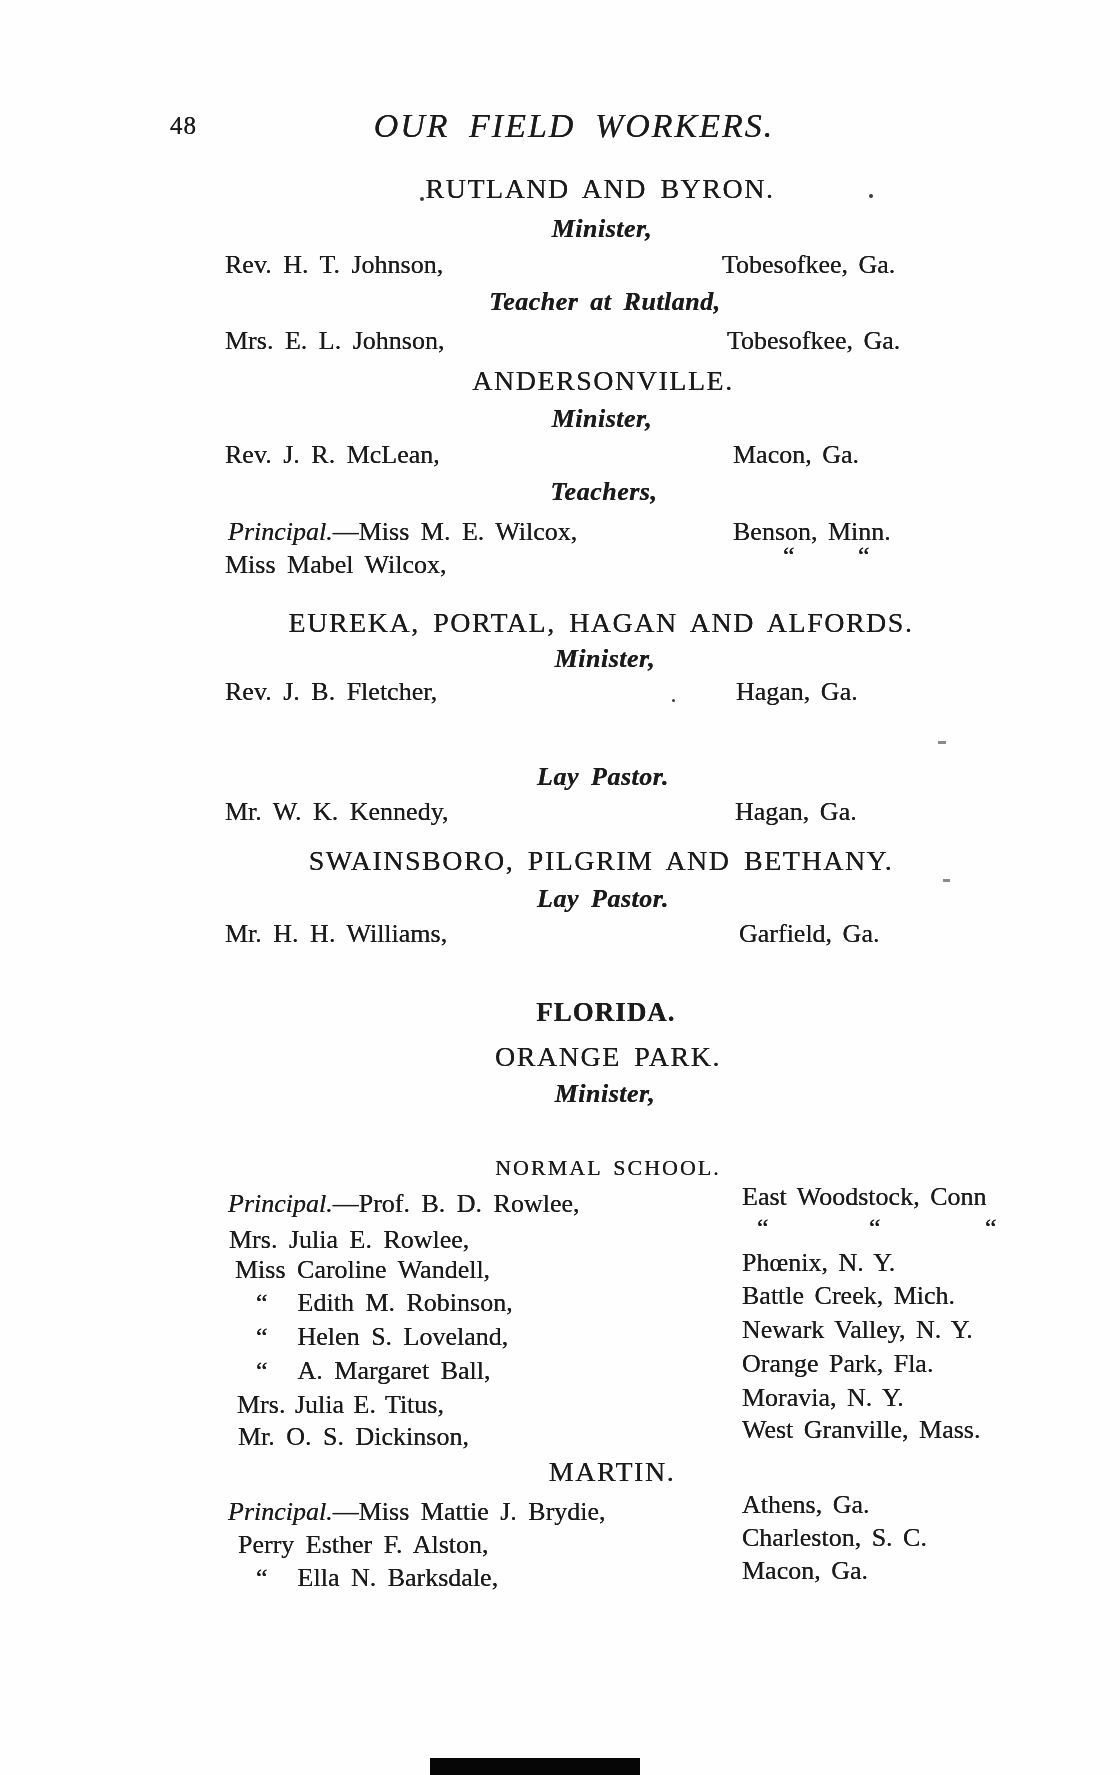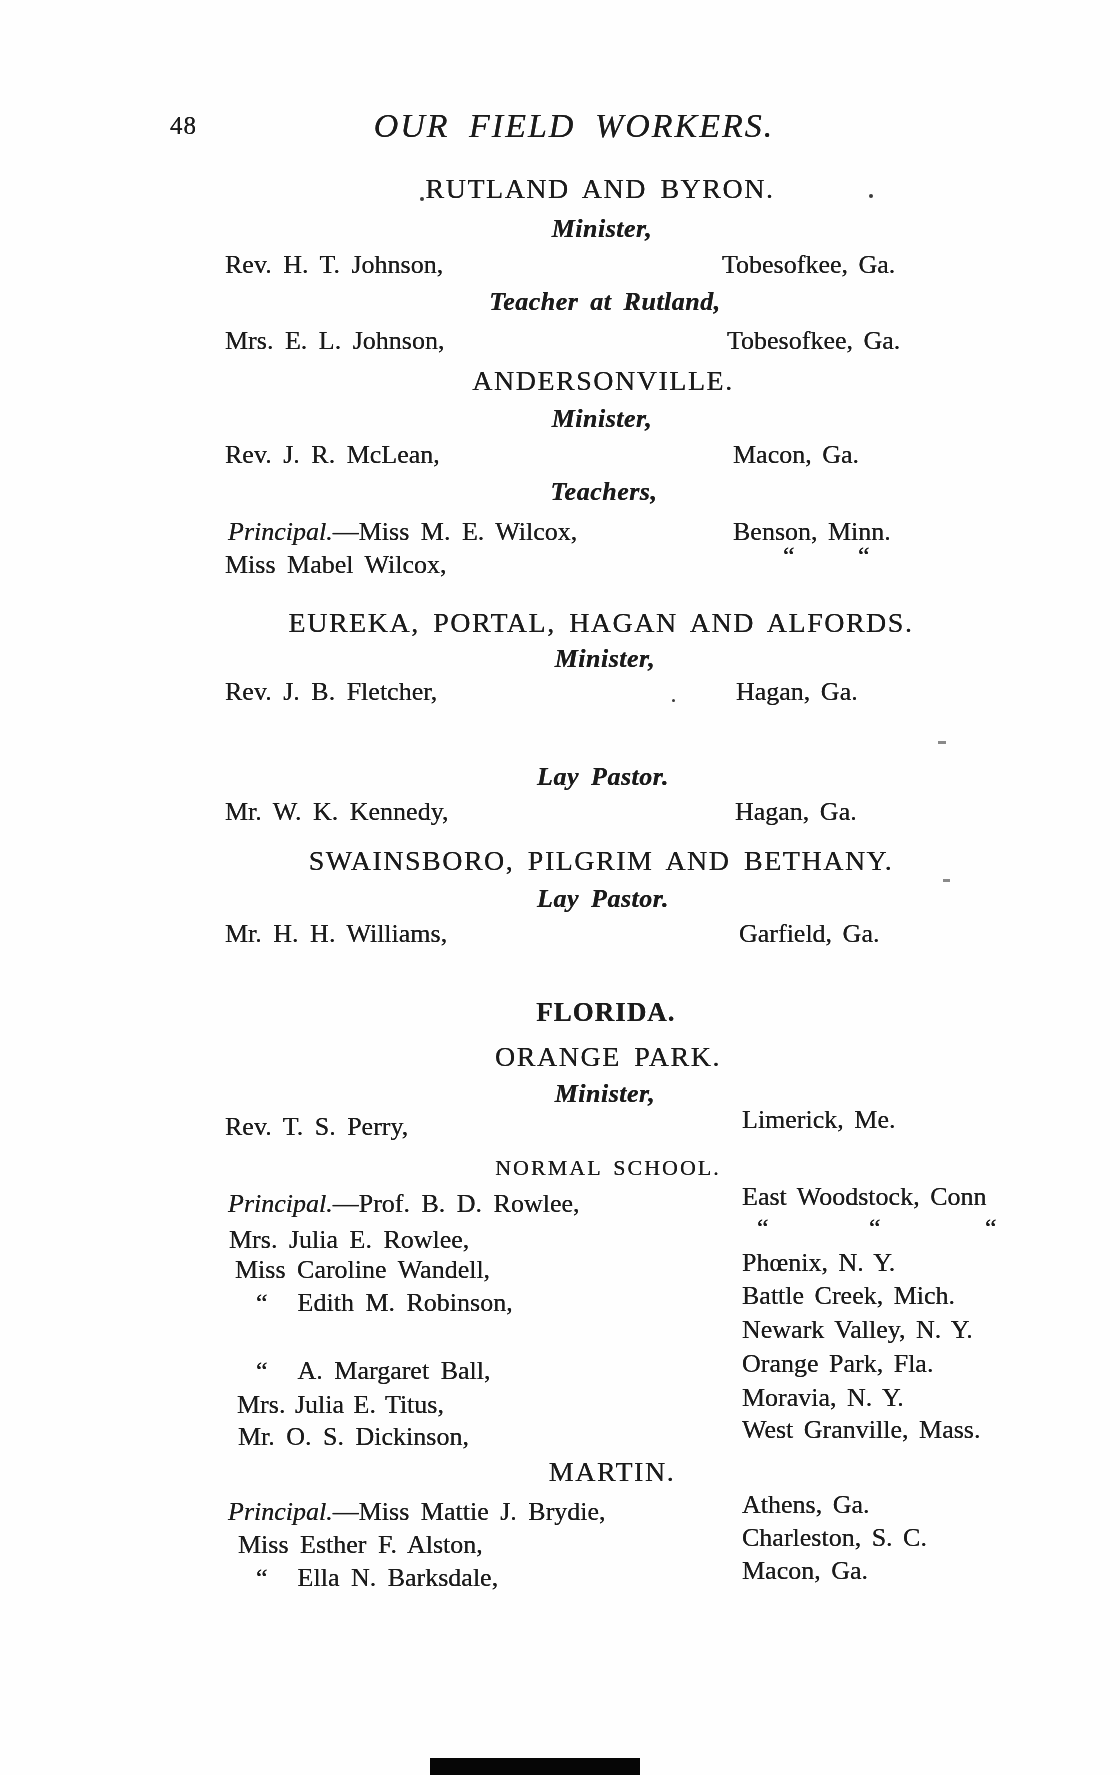--- a/index.html
+++ b/index.html
@@ -119,24 +119,20 @@
   <div class="line ctr" style="top:995px">
     <span class="state-heading" style="left:606px">FLORIDA.</span>
   </div>
 
   <div class="line ctr" style="top:1040px">
     <span class="heading" style="left:608px">ORANGE PARK.</span>
   </div>
   <div class="line ctr" style="top:1077px">
     <span class="role" style="left:605px">Minister,</span>
   </div>
-  <div class="line row" style="top:1110px">
-    <span class="name">Rev. T. S. Perry,</span>
-    <span class="place pfl">Limerick, Me.</span>
-  </div>
   <div class="line ctr" style="top:1151px">
     <span class="school-heading" style="left:608px">NORMAL SCHOOL.</span>
   </div>
 
   <div class="line row" style="top:1187px">
     <span class="name" style="left:228px"><span class="prefix" style="position:static">Principal.</span><span style="position:static">—Prof. B. D. Rowlee,</span></span>
     <span class="place pfl">East Woodstock, Conn</span>
   </div>
   <div class="line row" style="top:1223px">
     <span class="name" style="left:229px">Mrs. Julia E. Rowlee,</span>
@@ -146,20 +142,21 @@
   </div>
   <div class="line row" style="top:1253px">
     <span class="name" style="left:235px">Miss Caroline Wandell,</span>
     <span class="place pfl">Phœnix, N. Y.</span>
   </div>
   <div class="line row" style="top:1286px">
     <span class="name" style="left:256px"><span class="dit" style="position:static">“</span><span class="ditname">Edith M. Robinson,</span></span>
     <span class="place pfl">Battle Creek, Mich.</span>
   </div>
   <div class="line row" style="top:1320px">
+    <span class="name" style="left:256px"><span class="dit" style="position:static">“</span><span class="ditname">Helen S. Loveland,</span></span>
     <span class="place pfl">Newark Valley, N. Y.</span>
   </div>
   <div class="line row" style="top:1388px">
     <span class="name" style="left:237px;word-spacing:3px">Mrs. Julia E. Titus,</span>
     <span class="place pfl">Moravia, N. Y.</span>
   </div>
   <div class="line row" style="top:1354px">
     <span class="name" style="left:256px"><span class="dit" style="position:static">“</span><span class="ditname">A. Margaret Ball,</span></span>
     <span class="place pfl">Orange Park, Fla.</span>
   </div>
@@ -169,21 +166,21 @@
   </div>
 
   <div class="line ctr" style="top:1455px">
     <span class="heading" style="left:612px">MARTIN.</span>
   </div>
   <div class="line row" style="top:1495px">
     <span class="name" style="left:228px"><span class="prefix" style="position:static">Principal.</span><span style="position:static">—Miss Mattie J. Brydie,</span></span>
     <span class="place pfl">Athens, Ga.</span>
   </div>
   <div class="line row" style="top:1528px">
-    <span class="name" style="left:238px">Miss Esther F. Alston,</span>
+    <span class="name" style="left:238px">Perry Esther F. Alston,</span>
     <span class="place pfl">Charleston, S. C.</span>
   </div>
   <div class="line row" style="top:1561px">
     <span class="name" style="left:256px"><span class="dit" style="position:static">“</span><span class="ditname">Ella N. Barksdale,</span></span>
     <span class="place pfl">Macon, Ga.</span>
   </div>
 
   <div class="scanbar" style="left:430px;top:1758px;width:210px;height:17px"></div>
 
 </div>

